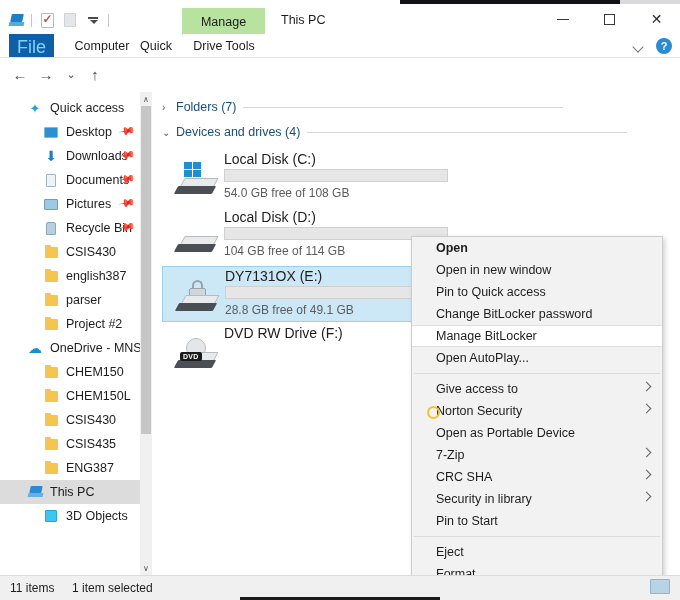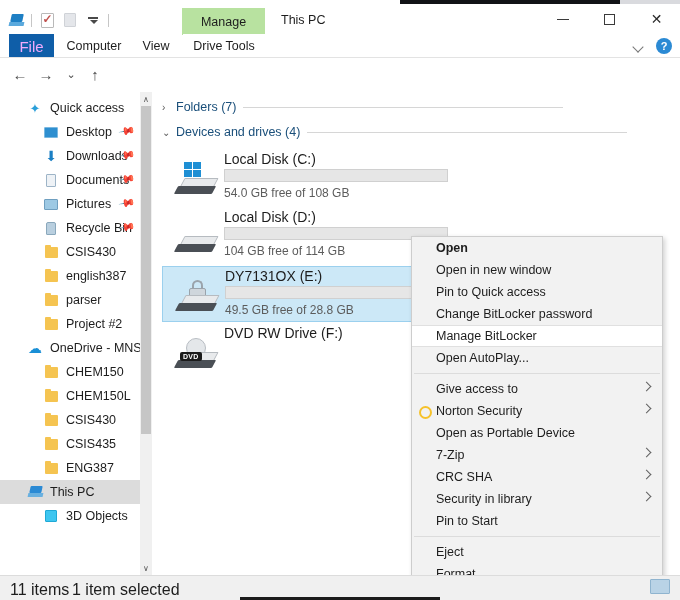--- a/index.html
+++ b/index.html
@@ -101,29 +101,29 @@
   }
   .wbtn .ln { width: 12px; height: 1px; background: #3a3a3a; }
 
   
   .tabstrip {
     position: absolute; top: 34px; left: 0; width: 680px; height: 24px;
     background: #ffffff;
   }
   .tab-file {
     position: absolute; left: 9px; top: 0; width: 45px; height: 24px;
-    background: #0f5ea8; color: #f0abfc; font-size: 15px;
-    display: flex; align-items: center; justify-content: center;
+    background: #0f5ea8; color: #7dd3fc; font-size: 18px;
+    display: flex; align-items: flex-end; justify-content: center;
   }
   .tab {
     position: absolute; top: 0; height: 24px;
     font-size: 12.5px; color: #1d1d1d;
     display: flex; align-items: center; justify-content: center;
   }
-  .tab-computer { left: 59px; width: 70px; }
+  .tab-computer { left: 67px; width: 70px; }
   .tab-view     { left: 131px; width: 50px; }
   .tab-drive    { left: 183px; width: 82px; background: #ffffff; }
   .tab-underline-green {
     position: absolute; left: 182px; top: 0px; width: 83px; height: 1px;
     background: #b8e2a0;
   }
   .ribbon-right {
     position: absolute; top: 34px; right: 8px; height: 24px;
     display: flex; align-items: center; gap: 10px;
   }
@@ -368,20 +368,21 @@
     font-size: 12px; color: #5c5c5c; white-space: nowrap;
   }
 
   
   .ctxmenu {
     position: absolute; left: 411px; top: 236px;
     width: 252px; height: 364px;
     background: #f2f2f2; border: 1px solid #cdcdcd;
     box-shadow: 2px 2px 5px rgba(0,0,0,0.18);
     overflow: hidden;
+    text-align: center;
   }
   .mi {
     position: relative; height: 22px; display: flex; align-items: center;
     font-size: 12.5px; color: #1d1d1d; padding-left: 24px;
   }
   .mi.bold { font-weight: bold; }
   .mi.hover { background: #ffffff; border-top: 1px solid #e0e0e0; border-bottom: 1px solid #e0e0e0; }
   .mi .arrow {
     position: absolute; right: 12px; top: 5px;
     width: 7px; height: 7px; border-right: 1.5px solid #606060;
@@ -402,21 +403,21 @@
   .msep {
     height: 1px; background: #dcdcdc; margin: 4px 2px 4px 2px;
   }
 
   
   .statusbar {
     position: absolute; left: 0; bottom: 0; width: 680px; height: 25px;
     background: #f0f0f0; border-top: 1px solid #dcdcdc;
   }
   .status-txt {
-    position: absolute; top: 5px; font-size: 16px; color: #1d1d1d; text-align: right;
+    position: absolute; top: 5px; font-size: 12px; color: #1d1d1d; text-align: right;
   }
   .st1 { left: 10px; }
   .st2 { left: 72px; }
   .viewbtn {
     position: absolute; bottom: 3px; right: 8px; width: 22px; height: 18px;
   }
   .viewbtn .thumb {
     width: 20px; height: 15px; background: #b9d3e6;
     border: 1px solid #8fb4cf; border-radius: 1px;
   }
@@ -475,21 +476,21 @@
 
   <div class="tabstrip">
     <div class="tab-underline-green"></div>
     <div class="tab-file">
       <span>File</span>
     </div>
     <div class="tab tab-computer">
       <span>Computer</span>
     </div>
     <div class="tab tab-view">
-      <span>View</span>
+      <span>Quick</span>
     </div>
     <div class="tab tab-drive">
       <span>Drive Tools</span>
     </div>
   </div>
   <div class="ribbon-right">
     <div class="chev-dn"></div>
     <div class="help-ico">
       <span>?</span>
     </div>
@@ -704,21 +705,21 @@
                 <span class="shk"></span>
                 <span class="body"></span>
               </span>
               <span class="hdd">
                 <span class="top"></span>
                 <span class="front"></span>
               </span>
             </span>
             <span class="drive-name">DY7131OX (E:)</span>
             <span class="drive-bar"><span class="fill" style="width:0%;"></span></span>
-            <span class="drive-free">49.5 GB free of 28.8 GB</span>
+            <span class="drive-free">28.8 GB free of 49.1 GB</span>
           </div>
           <div class="driveitem" style="top: 232px;">
             <span class="drive-ico">
               <span class="dvd-ico">
                 <span class="disc"></span>
               </span>
               <span class="hdd">
                 <span class="top"></span>
                 <span class="front"></span>
               </span>

